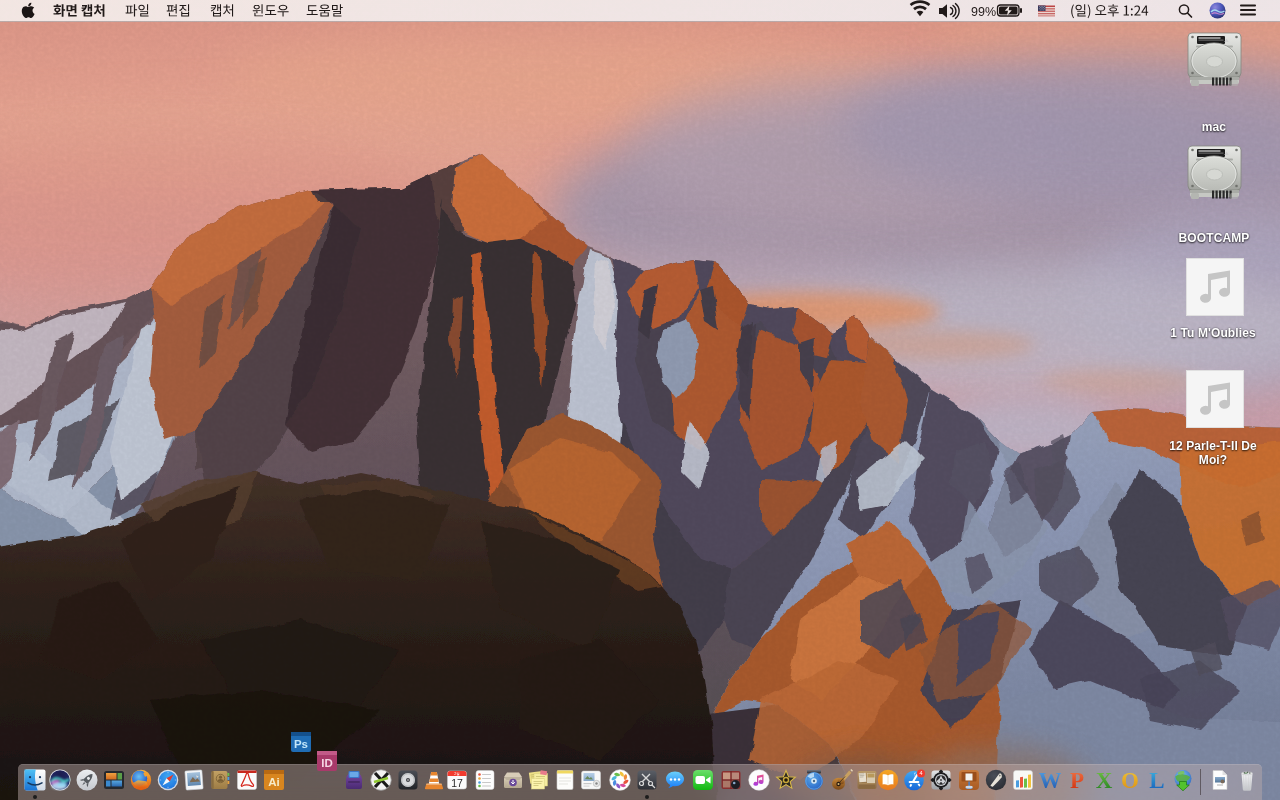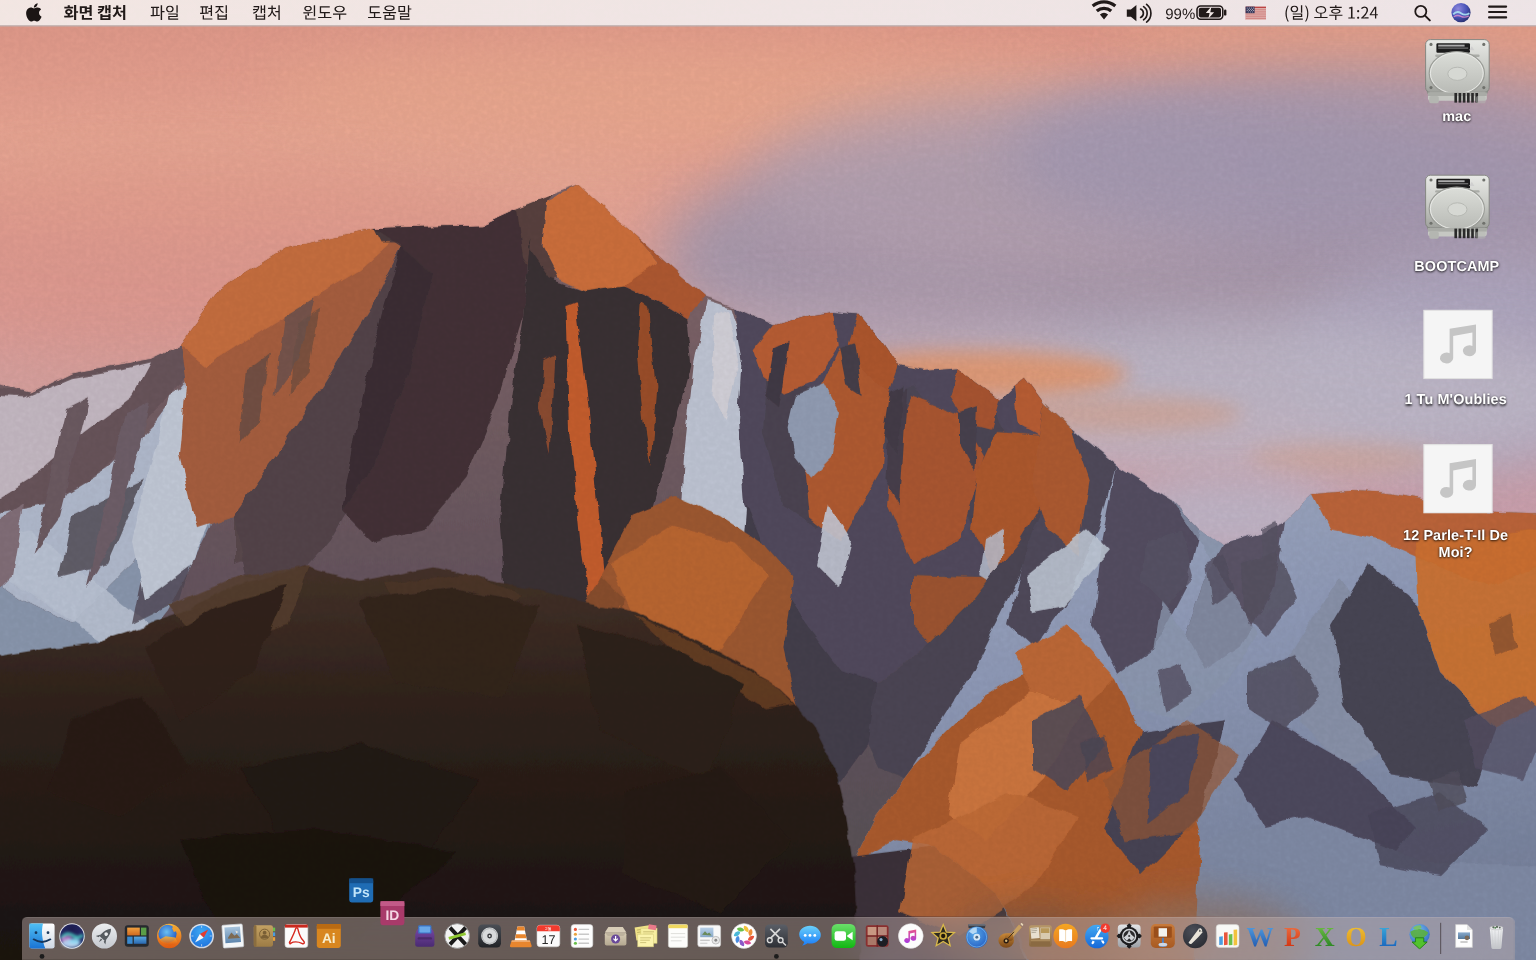--- a/index.html
+++ b/index.html
@@ -301,21 +301,21 @@
           <rect x="26" y="45.5" width="2.2" height="8"></rect>
           <rect x="29.5" y="45.5" width="2.2" height="8"></rect>
           <rect x="33" y="45.5" width="2.2" height="8"></rect>
           <rect x="36.5" y="45.5" width="2.2" height="8"></rect>
           <rect x="40" y="45.5" width="2.2" height="8"></rect>
           <rect x="43.5" y="45.5" width="2.2" height="8"></rect>
         </g>
 <rect x="5" y="48" width="8" height="6" rx="1.5" fill="#b4b6b1"></rect>
         <rect x="44" y="48" width="8" height="6" rx="1.5" fill="#b4b6b1" opacity="0.5"></rect>
 </svg></div>
-<div class="dlabel" style="left:1154px;top:90px;width:120px">mac</div>
+<div class="dlabel" style="left:1154px;top:120px;width:120px">mac</div>
 <div style="position:absolute;left:1186px;top:145px;z-index:20"><svg width="57" height="55" viewBox="0 0 57 55">
 <defs>
           <linearGradient id="hddb" x1="0" y1="0" x2="0" y2="1">
 <stop offset="0" stop-color="#e8e9e6"></stop>
             <stop offset="0.55" stop-color="#c8cac5"></stop>
             <stop offset="0.8" stop-color="#b2b4af"></stop>
             <stop offset="1" stop-color="#9fa19c"></stop>
           </linearGradient>
 <linearGradient id="hddp" x1="0" y1="0" x2="0" y2="1">
             <stop offset="0" stop-color="#dcded9"></stop>
@@ -342,21 +342,21 @@
           <rect x="26" y="45.5" width="2.2" height="8"></rect>
           <rect x="29.5" y="45.5" width="2.2" height="8"></rect>
           <rect x="33" y="45.5" width="2.2" height="8"></rect>
           <rect x="36.5" y="45.5" width="2.2" height="8"></rect>
           <rect x="40" y="45.5" width="2.2" height="8"></rect>
           <rect x="43.5" y="45.5" width="2.2" height="8"></rect>
         </g>
 <rect x="5" y="48" width="8" height="6" rx="1.5" fill="#b4b6b1"></rect>
         <rect x="44" y="48" width="8" height="6" rx="1.5" fill="#b4b6b1" opacity="0.5"></rect>
 </svg></div>
-<div class="dlabel" style="left:1154px;top:215px;width:120px">BOOTCAMP</div>
+<div class="dlabel" style="left:1154px;top:231px;width:120px">BOOTCAMP</div>
 <div style="position:absolute;left:1186px;top:258px;z-index:20"><svg width="58" height="58" viewBox="0 0 58 58">
 <rect x="0.5" y="0.5" width="57" height="57" fill="#f5f5f5" stroke="#e0e0e0" stroke-width="1"></rect>
 <path fill="#c5c5c5" d="M22 16 L44 12.5 V34.5 a5.5 4.5 0 1 1 -3 -4.2 V19 L25 22 V40.5 a5.5 4.5 0 1 1 -3 -4.2 Z"></path>
 </svg></div>
 <div class="dlabel" style="left:1143px;top:326px;width:140px">1 Tu M'Oublies</div>
 <div style="position:absolute;left:1186px;top:370px;z-index:20"><svg width="58" height="58" viewBox="0 0 58 58">
 <rect x="0.5" y="0.5" width="57" height="57" fill="#f5f5f5" stroke="#e0e0e0" stroke-width="1"></rect>
 <path fill="#c5c5c5" d="M22 16 L44 12.5 V34.5 a5.5 4.5 0 1 1 -3 -4.2 V19 L25 22 V40.5 a5.5 4.5 0 1 1 -3 -4.2 Z"></path>
 </svg></div>
 <div class="dlabel" style="left:1143px;top:439px;width:140px">12 Parle-T-Il De<br>Moi?</div>

